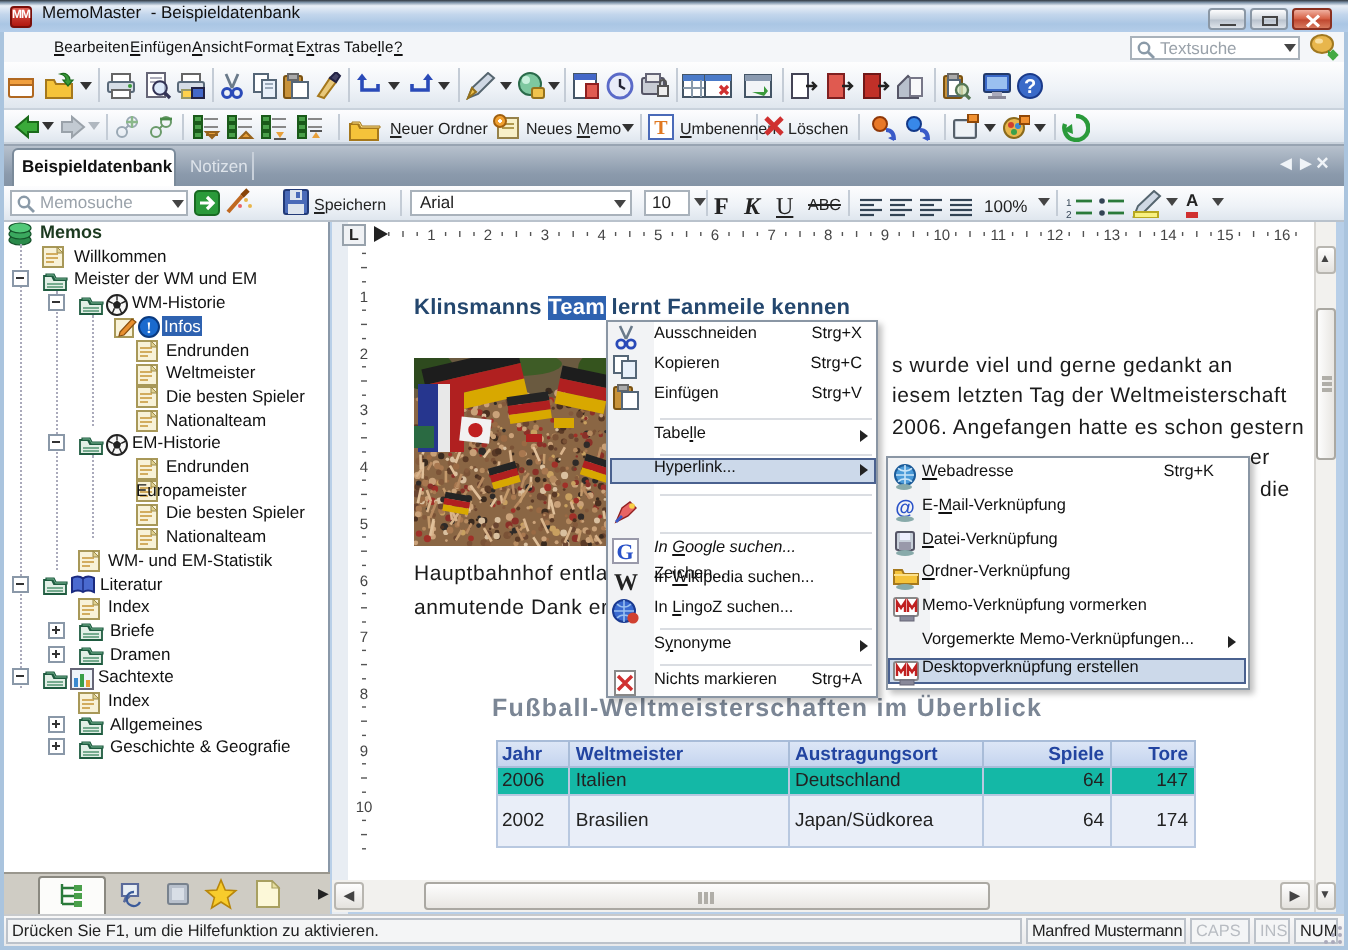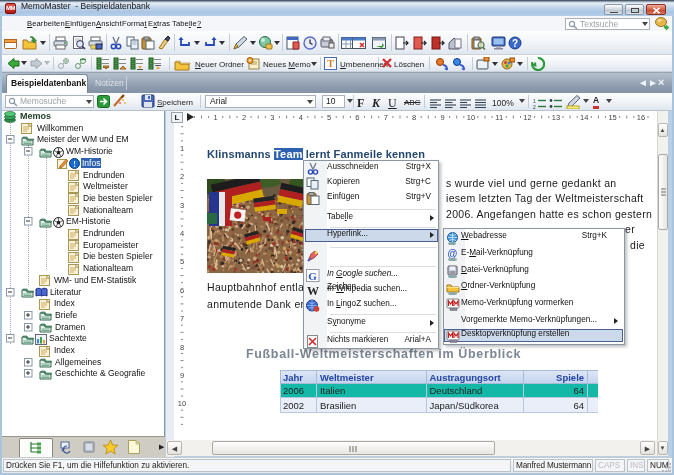--- a/index.html
+++ b/index.html
@@ -524,37 +524,37 @@
 <div class="ab" style="left:207px;top:147.5px;font-size:11px;font-weight:bold;color:#24476e;letter-spacing:0.15px;">Klinsmanns <span style="background:#2e62b0;color:#fff;">Team</span> lernt Fanmeile kennen</div>
 <div class="ab" style="left:446px;top:176.5px;font-size:10.5px;color:#1a1a1a;letter-spacing:0.3px;">s wurde viel und gerne gedankt an</div>
 <div class="ab" style="left:446px;top:192px;font-size:10.5px;color:#1a1a1a;letter-spacing:0.3px;">iesem letzten Tag der Weltmeisterschaft</div>
 <div class="ab" style="left:446px;top:207.5px;font-size:10.5px;color:#1a1a1a;letter-spacing:0.3px;">2006. Angefangen hatte es schon gestern</div>
 <div class="ab" style="left:625px;top:223px;font-size:10.5px;color:#1a1a1a;letter-spacing:0.3px;">er</div>
 <div class="ab" style="left:630px;top:238.5px;font-size:10.5px;color:#1a1a1a;letter-spacing:0.3px;">die</div>
 <div class="ab" style="left:207px;top:281px;font-size:10.5px;color:#1a1a1a;letter-spacing:0.3px;">Hauptbahnhof entlang der Fanmeile, die</div>
 <div class="ab" style="left:207px;top:298px;font-size:10.5px;color:#1a1a1a;letter-spacing:0.3px;">anmutende Dank erklang über die</div>
 <div class="ab" style="left:246px;top:347px;font-size:12.5px;font-weight:bold;color:#7b8695;letter-spacing:0.65px;">Fußball-Weltmeisterschaften im Überblick</div>
 <div class="ab" style="left:248px;top:370px;width:350px;height:70px;overflow:hidden;">
-<table style="border-collapse:collapse;width:350px;font-family:'Liberation Sans',sans-serif;font-size:9.5px;margin-left:32px;">
+<table style="border-collapse:collapse;width:350px;font-family:'Liberation Sans',sans-serif;font-size:9.5px;">
 <tbody>
         <tr style="height:13px;background:linear-gradient(180deg,#dce6f6,#c3d3ee);color:#2244a0;font-weight:bold;">
 <td style="border:1px solid #a8bcd8;padding:0 2px;width:36px;">Jahr</td>
           <td style="border:1px solid #a8bcd8;padding:0 3px;width:110px;">Weltmeister</td>
           <td style="border:1px solid #a8bcd8;padding:0 3px;width:98px;">Austragungsort</td>
           <td style="border:1px solid #a8bcd8;padding:0 3px;width:64px;text-align:right;">Spiele</td>
           <td style="border:1px solid #a8bcd8;padding:0 3px;width:42px;text-align:right;">Tore</td>
         </tr>
         <tr style="height:14.3px;background:#14b8a6;color:#222;">
 <td style="border:1px solid #b8c8e0;padding:0 2px;">2006</td>
           <td style="border:1px solid #b8c8e0;padding:0 3px;">Italien</td>
           <td style="border:1px solid #b8c8e0;padding:0 3px;">Deutschland</td>
           <td style="border:1px solid #b8c8e0;padding:0 3px;text-align:right;">64</td>
           <td style="border:1px solid #b8c8e0;padding:0 3px;text-align:right;">147</td>
         </tr>
-        <tr style="height:15px;background:#e9eef8;color:#222;">
+        <tr style="height:26px;background:#e9eef8;color:#222;">
 <td style="border:1px solid #b8c8e0;padding:0 2px;">2002</td>
           <td style="border:1px solid #b8c8e0;padding:0 3px;">Brasilien</td>
           <td style="border:1px solid #b8c8e0;padding:0 3px;">Japan/Südkorea</td>
           <td style="border:1px solid #b8c8e0;padding:0 3px;text-align:right;">64</td>
           <td style="border:1px solid #b8c8e0;padding:0 3px;text-align:right;">174</td>
         </tr>
       </tbody>
     </table>
   </div>
 <svg class="ic" style="left:207px;top:179px;" width="104" height="94" viewBox="0 0 104 94">
@@ -1493,21 +1493,21 @@
     <line x1="2" y1="8" x2="6" y2="8" stroke="#c89a40" stroke-width="0.8"></line>
   </svg>
 <div class="ab" style="left:83px;top:228.0px;color:#111;">Endrunden</div>
 <svg class="ic" style="left:68px;top:240.2px;" width="12" height="11" viewBox="0 0 12 11">
     <rect x="0.5" y="0.5" width="10" height="10" fill="#f8f2d8" stroke="#a89858"></rect>
     <path d="M7.5 0.5 L10.5 3.5 L7.5 3.5 Z" fill="#e0d090" stroke="#9a8a4a" stroke-width="0.5"></path>
     <line x1="2" y1="4" x2="8" y2="4" stroke="#c89a40" stroke-width="0.8"></line>
     <line x1="2" y1="6" x2="8" y2="6" stroke="#c89a40" stroke-width="0.8"></line>
     <line x1="2" y1="8" x2="6" y2="8" stroke="#c89a40" stroke-width="0.8"></line>
   </svg>
-<div class="ab" style="left:83px;top:239.7px;color:#111;">Europameister</div>
+<div class="ab" style="left:68px;top:239.7px;color:#111;">Europameister</div>
 <svg class="ic" style="left:68px;top:251.89999999999998px;" width="12" height="11" viewBox="0 0 12 11">
     <rect x="0.5" y="0.5" width="10" height="10" fill="#f8f2d8" stroke="#a89858"></rect>
     <path d="M7.5 0.5 L10.5 3.5 L7.5 3.5 Z" fill="#e0d090" stroke="#9a8a4a" stroke-width="0.5"></path>
     <line x1="2" y1="4" x2="8" y2="4" stroke="#c89a40" stroke-width="0.8"></line>
     <line x1="2" y1="6" x2="8" y2="6" stroke="#c89a40" stroke-width="0.8"></line>
     <line x1="2" y1="8" x2="6" y2="8" stroke="#c89a40" stroke-width="0.8"></line>
   </svg>
 <div class="ab" style="left:83px;top:251.4px;color:#111;">Die besten Spieler</div>
 <svg class="ic" style="left:68px;top:263.6px;" width="12" height="11" viewBox="0 0 12 11">
     <rect x="0.5" y="0.5" width="10" height="10" fill="#f8f2d8" stroke="#a89858"></rect>
@@ -1715,21 +1715,21 @@
     <div class="ab" style="left:24px;top:1.0px;font-size:8.2px;color:#111;white-space:nowrap;">In <u>L</u>ingoZ suchen...</div>
   </div>
 <div class="ab" style="left:330px;top:314px;width:106px;height:1px;background:#dadde2;"></div>
 <div class="ab" style="left:303px;top:316px;width:136px;height:15px;">
     <div class="ab" style="left:24px;top:1.0px;font-size:8.2px;color:#111;white-space:nowrap;">S<u>y</u>nonyme</div>
     <div class="ab" style="right:5px;top:4px;width:0;height:0;border-top:3.5px solid transparent;border-bottom:3.5px solid transparent;border-left:4.5px solid #222;"></div>
   </div>
 <div class="ab" style="left:330px;top:332px;width:106px;height:1px;background:#dadde2;"></div>
 <div class="ab" style="left:303px;top:334px;width:136px;height:15px;">
     <div class="ab" style="left:24px;top:1.0px;font-size:8.2px;color:#111;white-space:nowrap;">Nichts markieren</div>
-    <div class="ab" style="right:8px;top:1.0px;font-size:8.2px;color:#111;">Arial+A</div>
+    <div class="ab" style="right:8px;top:1.0px;font-size:8.2px;color:#111;">Strg+A</div>
   </div>
 <svg class="ic" style="left:306px;top:162px;" width="14" height="13" viewBox="0 0 14 13">
     <path d="M4 1 L7 7.5 M10 1 L7 7.5" stroke="#6a7a8a" stroke-width="1.3" fill="none"></path>
     <circle cx="4.5" cy="10" r="2.1" fill="none" stroke="#2a4ab8" stroke-width="1.4"></circle>
     <circle cx="9.5" cy="10" r="2.1" fill="none" stroke="#2a4ab8" stroke-width="1.4"></circle>
   </svg>
 <svg class="ic" style="left:306px;top:177px;" width="14" height="13" viewBox="0 0 14 13">
     <rect x="1" y="1" width="7" height="8.5" fill="#fff" stroke="#567"></rect>
     <rect x="5" y="3.5" width="7" height="8.5" fill="#e8f0fa" stroke="#567"></rect>
   </svg>

